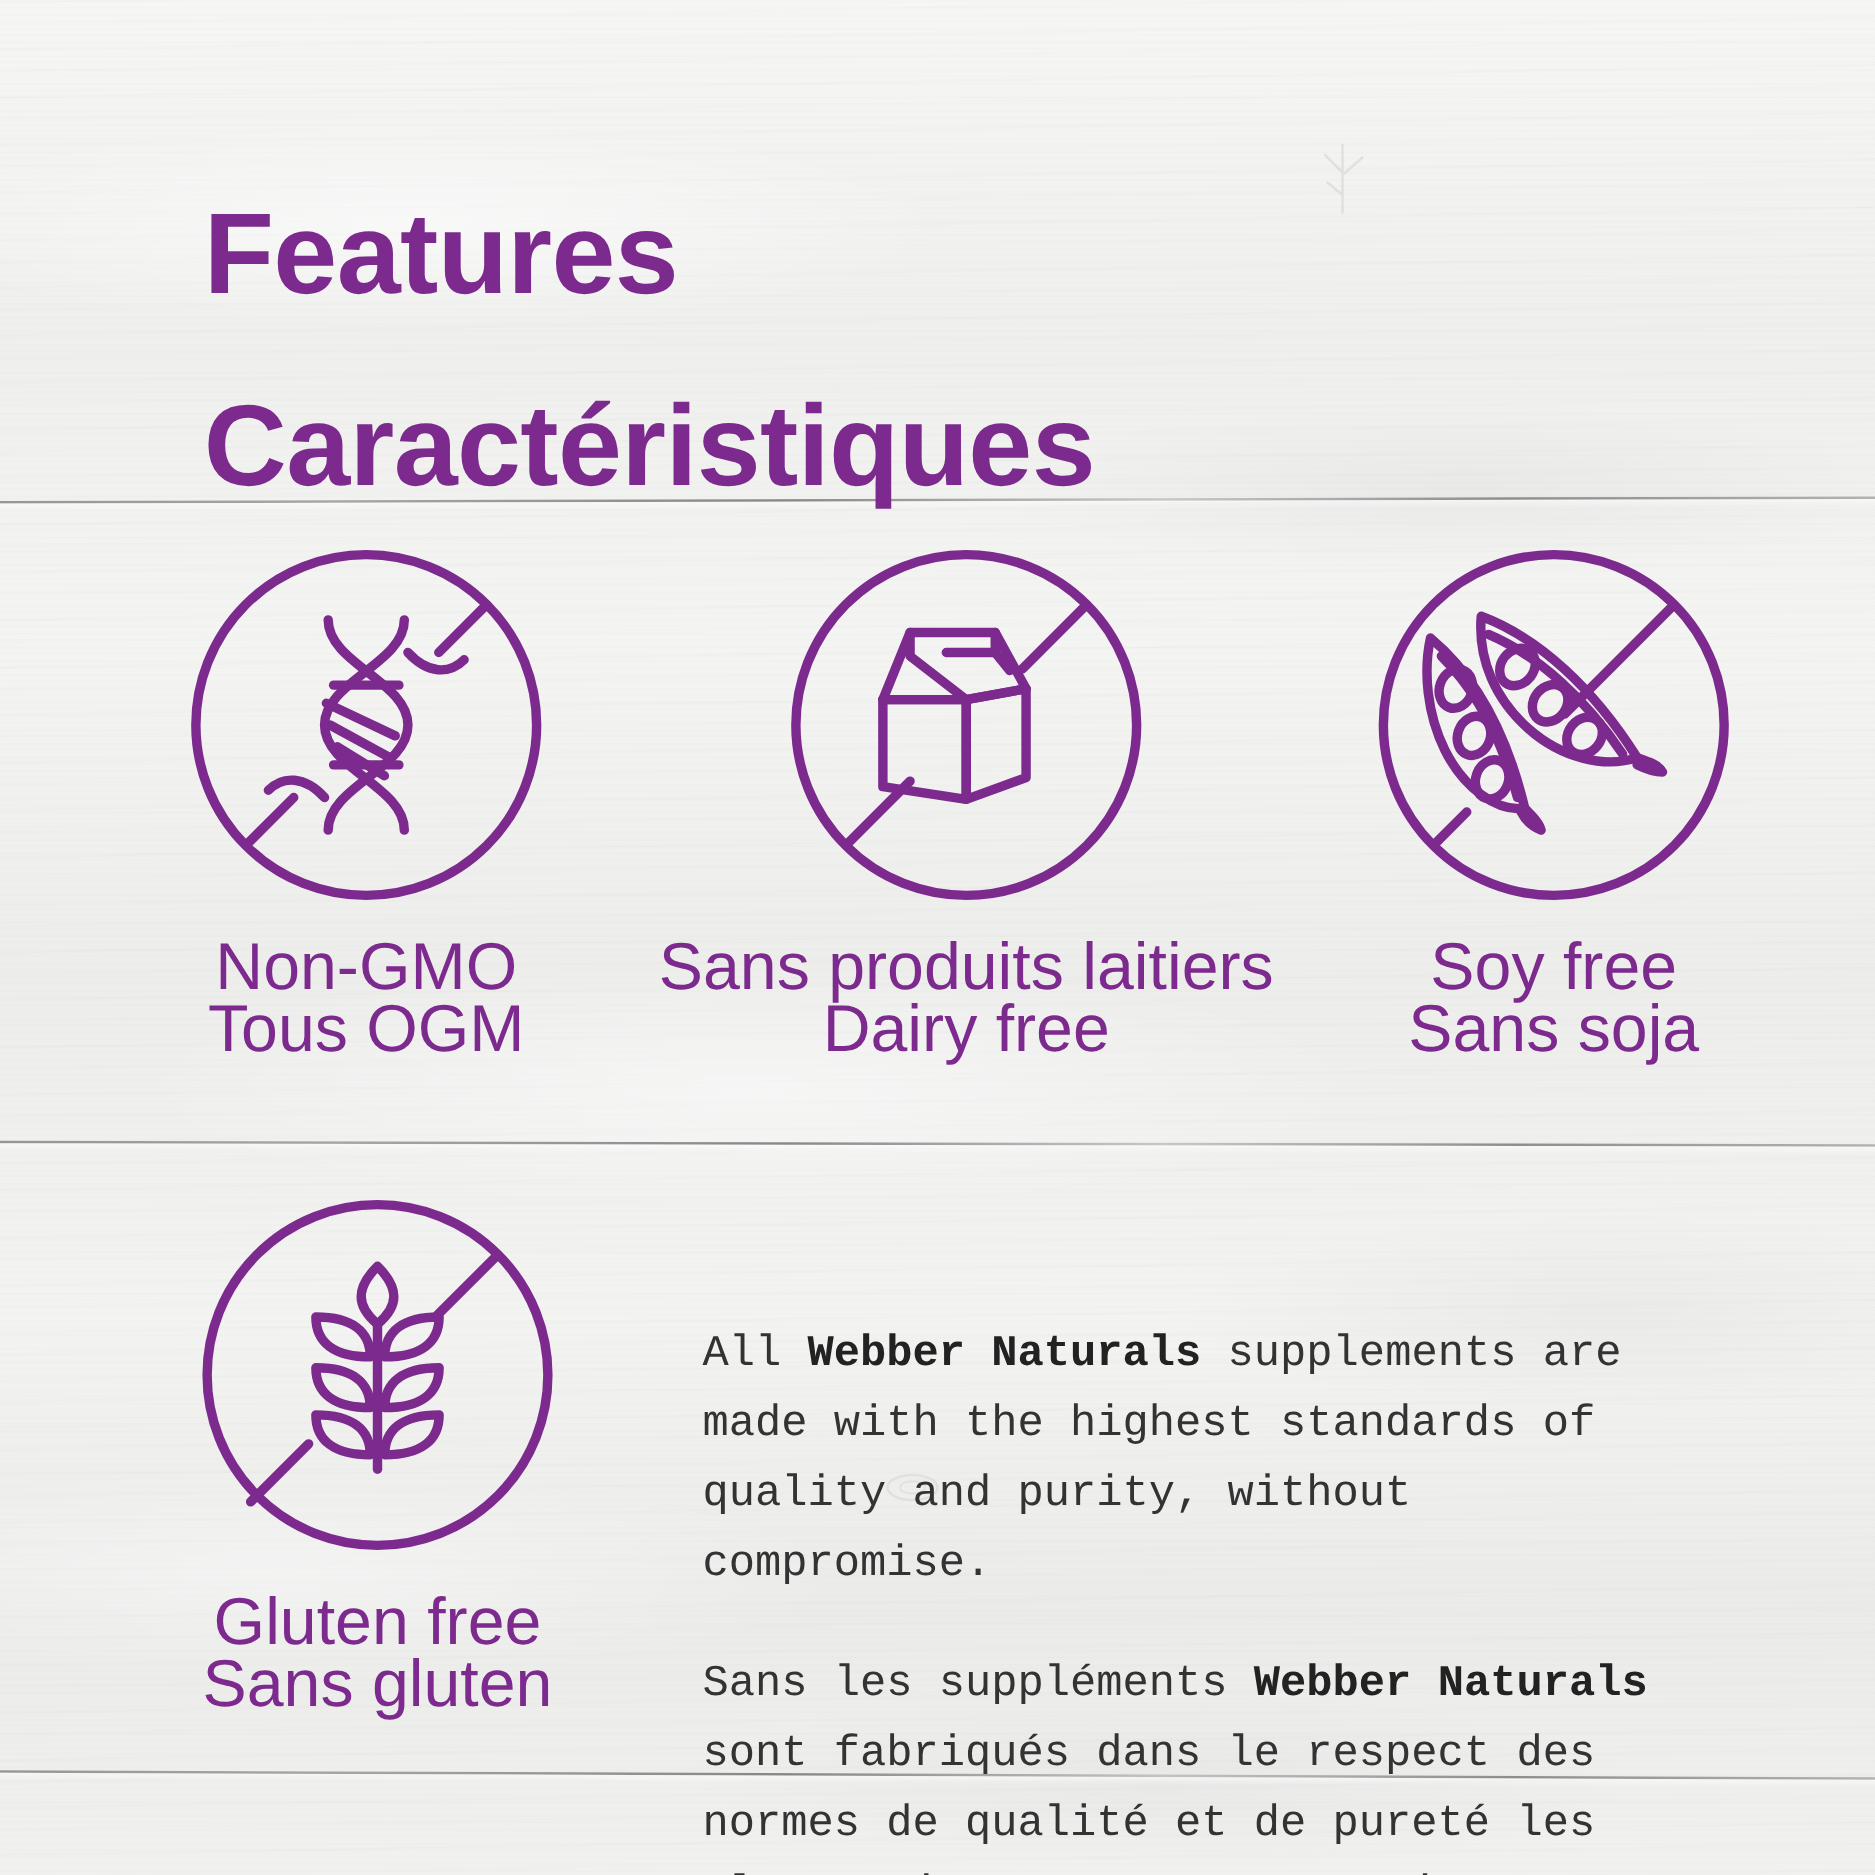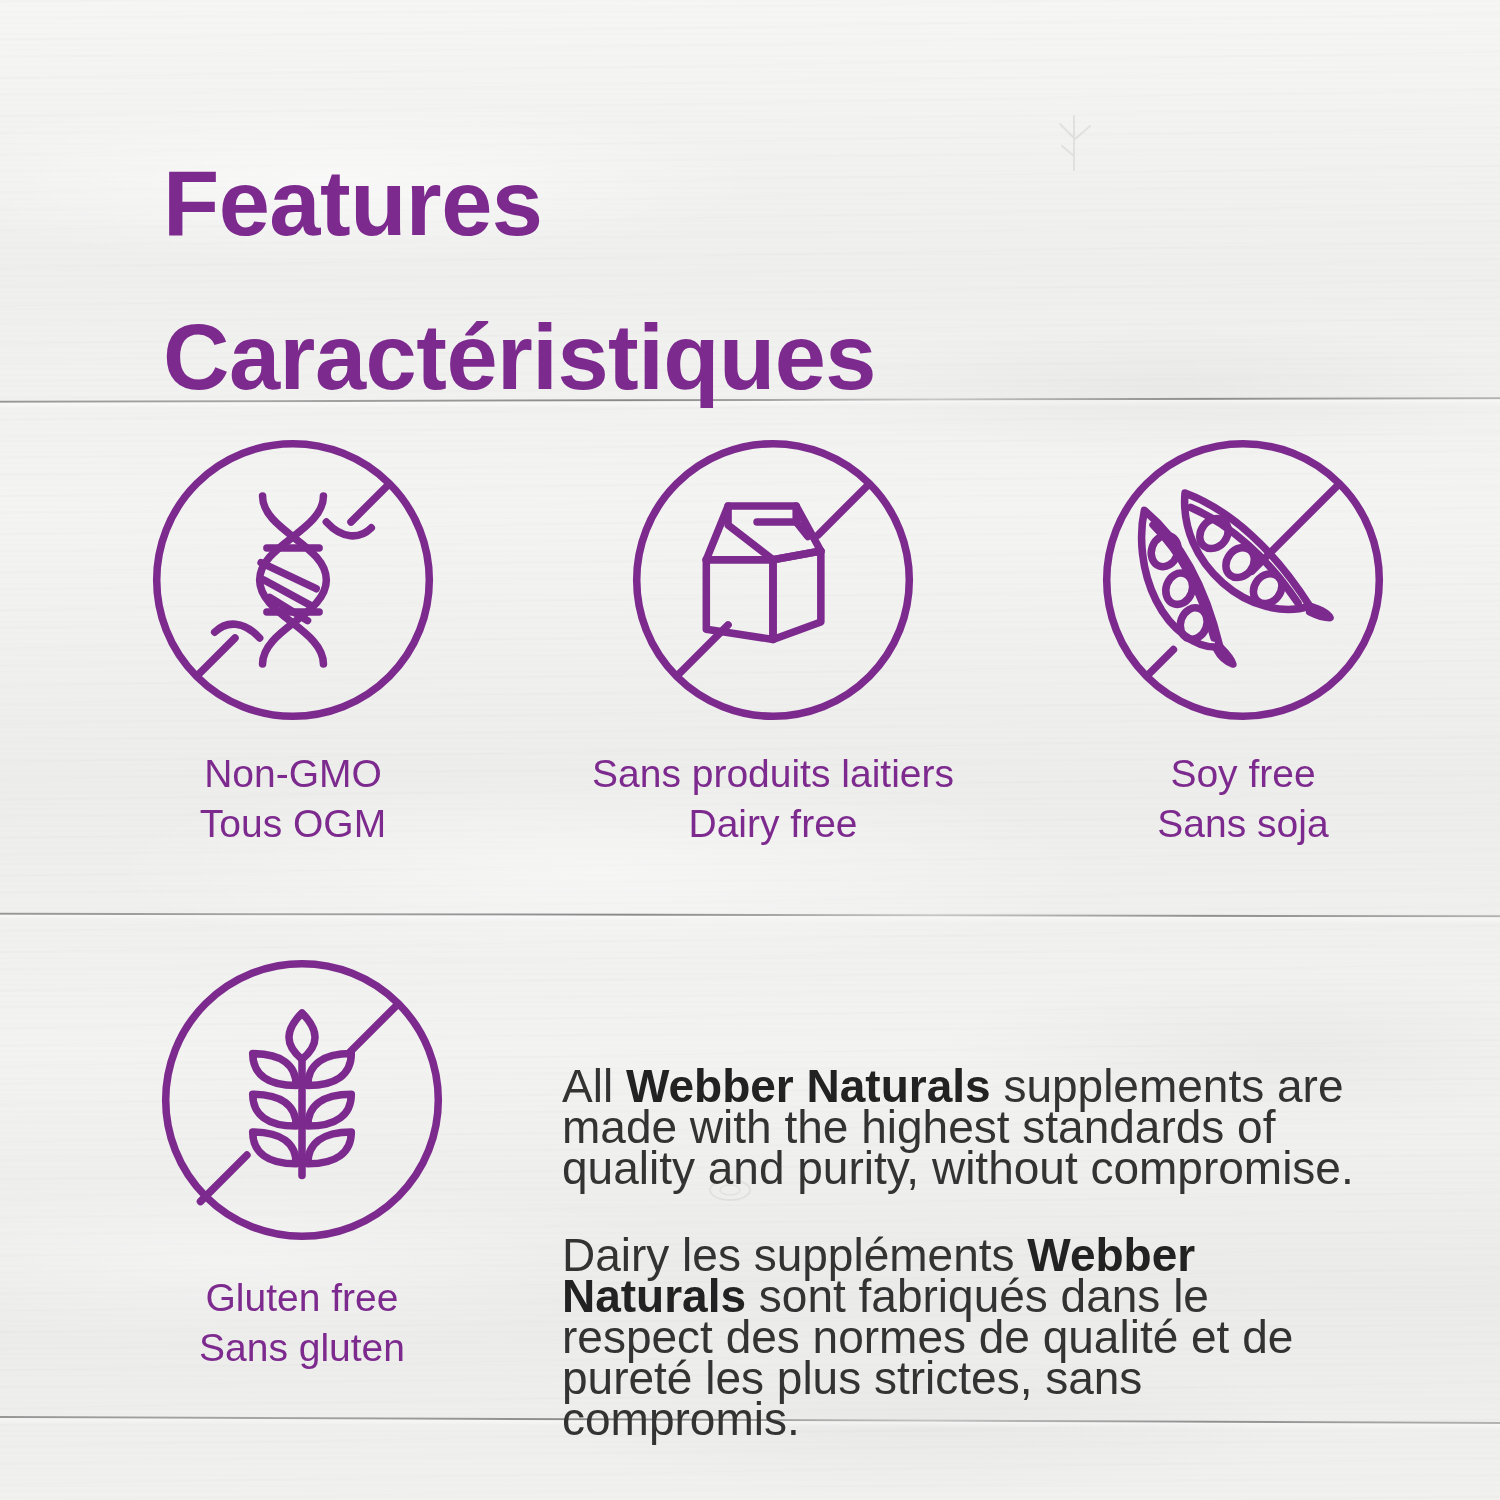--- a/index.html
+++ b/index.html
@@ -141,21 +141,21 @@
 
   .badge { width: 290px; height: 290px; display: block; }
   .badge-sm { width: 290px; height: 290px; display: block; }
 
   .label {
     margin-top: 24px;
     text-align: center;
     color: #7d2a8e;
     font-family: "Liberation Sans", sans-serif;
     font-weight: 400;
-    font-size: 39px;
+    font-size: 53px;
     line-height: 50px;
     white-space: nowrap;
   }
 
   
   .bottom-icon {
     position: absolute;
     left: 152px;
     top: 955px;
     width: 300px;
@@ -167,24 +167,24 @@
   .bottom-icon .label { margin-top: 28px; }
 
   .paragraphs {
     position: absolute;
     left: 562px;
     top: 1020px;
     width: 800px;
     color: #333333;
   }
   .para {
-    font-family: Liberation Sans, sans-serif;
+    font-family: Liberation Mono, monospace;
     font-weight: 400;
-    font-size: 46px;
-    line-height: 41px;
+    font-size: 35px;
+    line-height: 56px;
     color: #333333;
   }
   .para + .para { margin-top: 40px; }
   .para b { font-weight: 700; color: #222222; }
 
   svg { overflow: visible; }
 </style>
 </head>
 <body>
 
@@ -328,17 +328,17 @@
         </g>
       </svg>
       <div class="label">
         <div>Gluten free</div>
         <div>Sans gluten</div>
       </div>
     </div>
 
     <div class="paragraphs">
       <p class="para"><span>All </span><b>Webber Naturals</b><span> supplements are made with the highest standards of quality and purity, without compromise.</span></p>
-      <p class="para"><span>Dairy les suppléments </span><b>Webber Naturals</b><span> sont fabriqués dans le respect des normes de qualité et de pureté les plus strictes, sans compromis.</span></p>
+      <p class="para"><span>Sans les suppléments </span><b>Webber Naturals</b><span> sont fabriqués dans le respect des normes de qualité et de pureté les plus strictes, sans compromis.</span></p>
     </div>
 
   </div>
 </div>
 
 </body></html>

